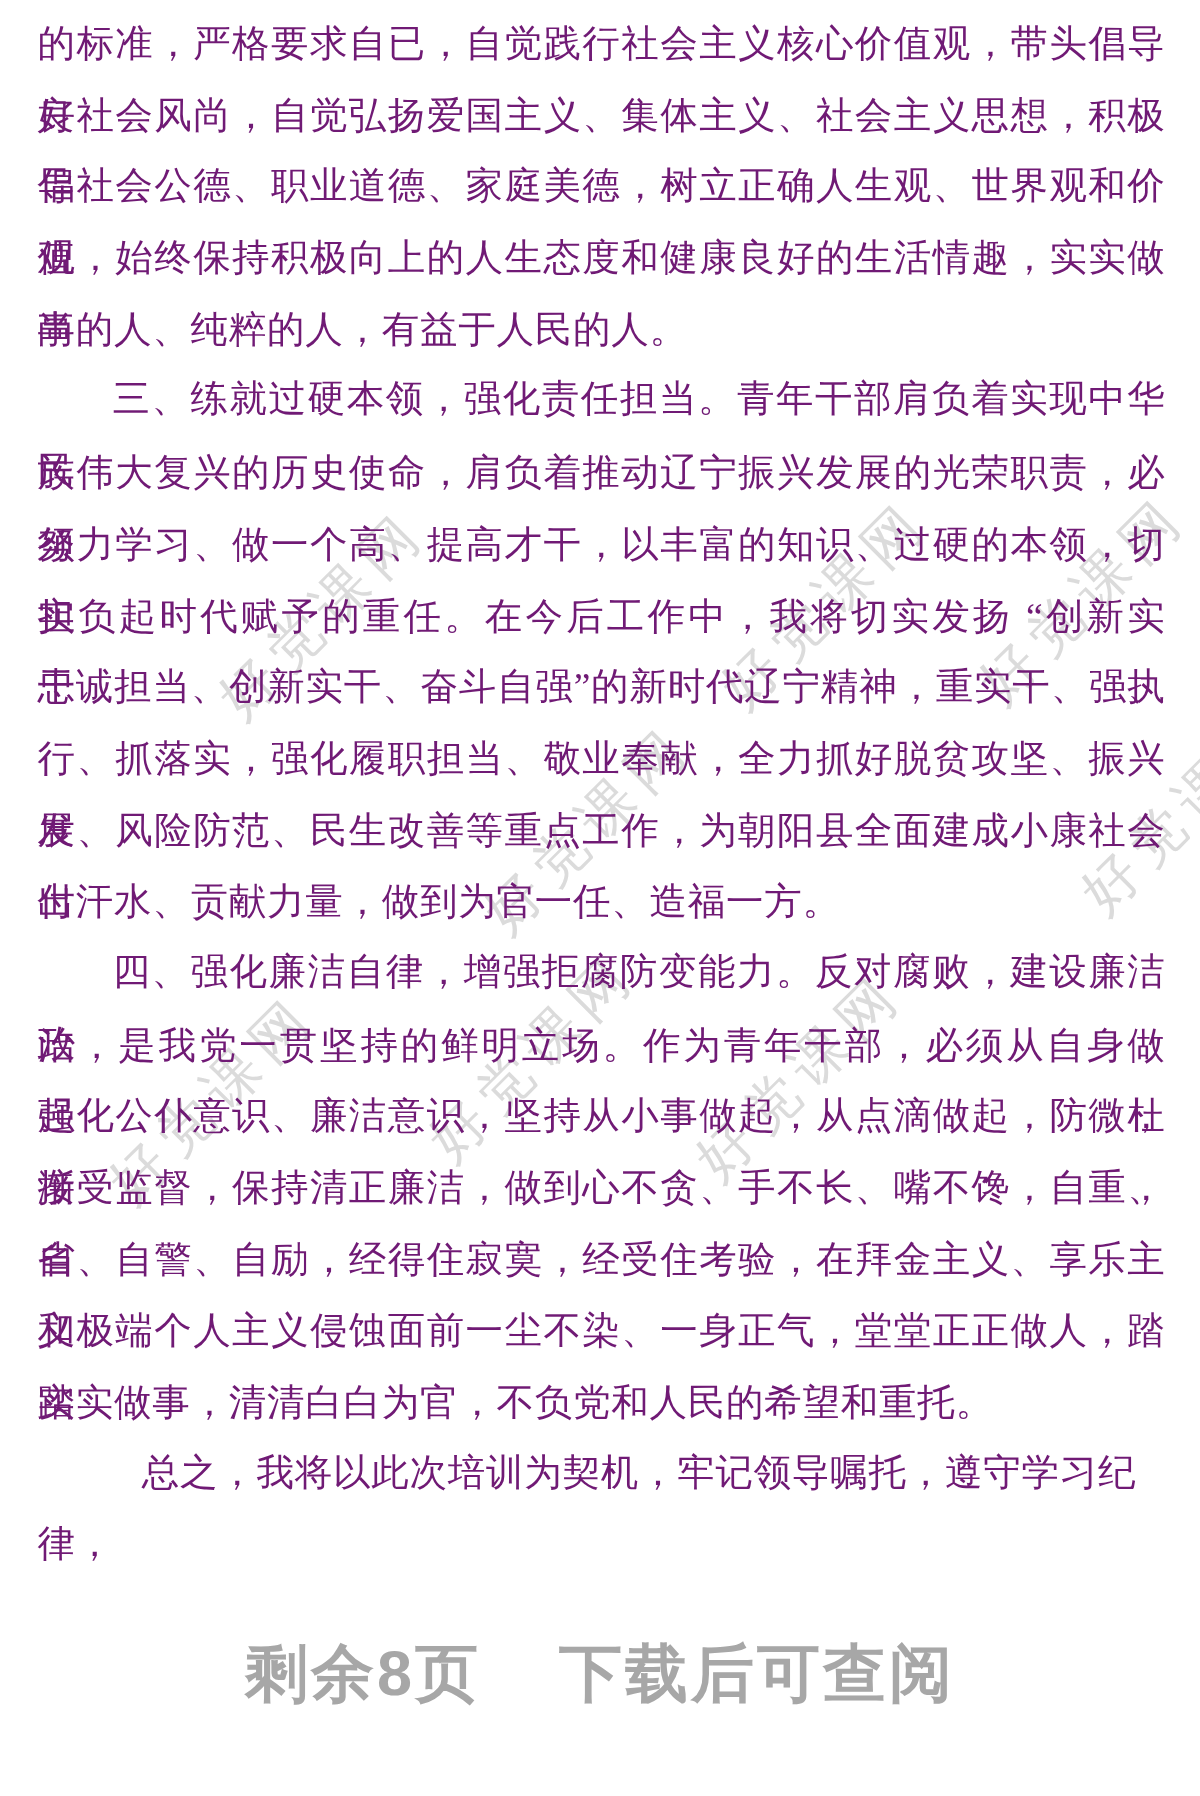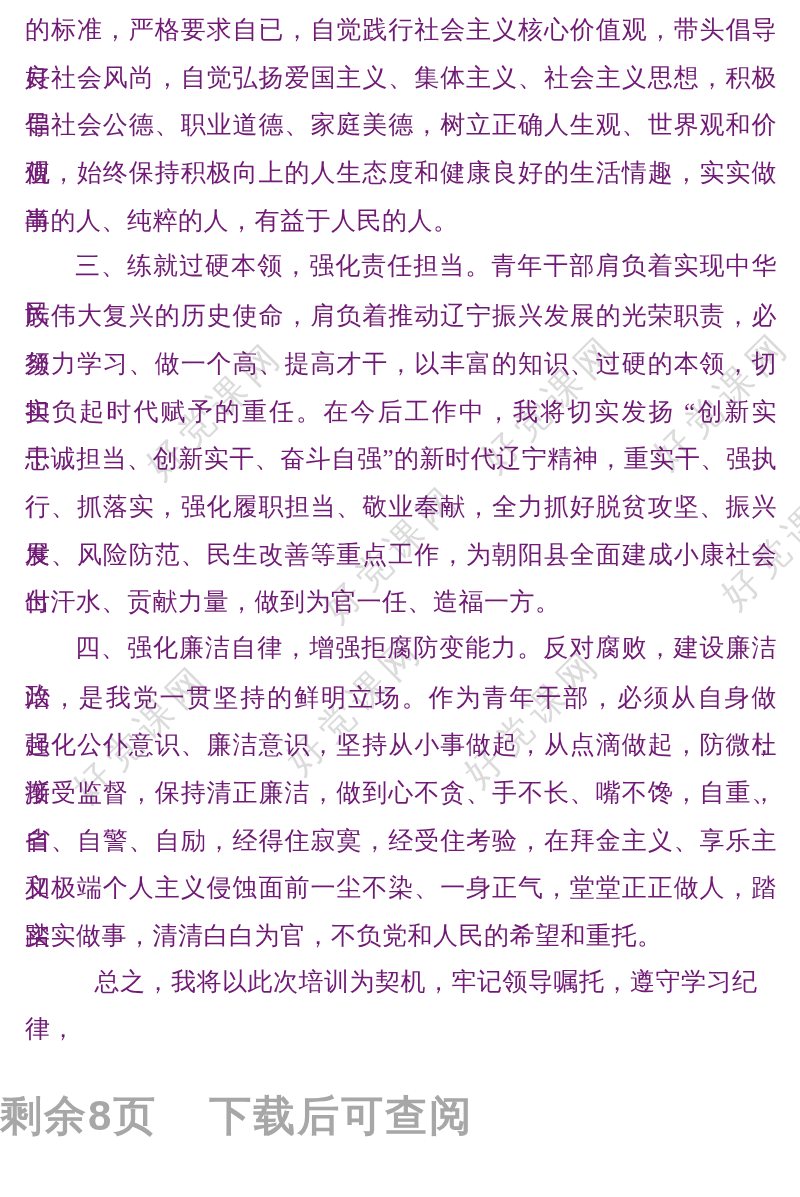--- a/index.html
+++ b/index.html
@@ -39,21 +39,21 @@
     text-align-last:justify;
     overflow:visible;
     letter-spacing:0.5px;
   }
   .ln.indent{text-indent:50px;font-family:Liberation Mono, monospace;}
   .ln.end{text-align:center;text-align-last:left;}
   
   .footer{
     position:absolute;
     left:0;top:1088px;width:100%;
-    text-align:left;
+    text-align:center;
     font-family:"Liberation Sans","DejaVu Sans",sans-serif;
     font-weight:bold;
     font-size:42px;
     letter-spacing:2px;
     white-space:nowrap;
   }
   .footer .dl{margin-left:52px;}
 </style>
 </head>
 <body>

